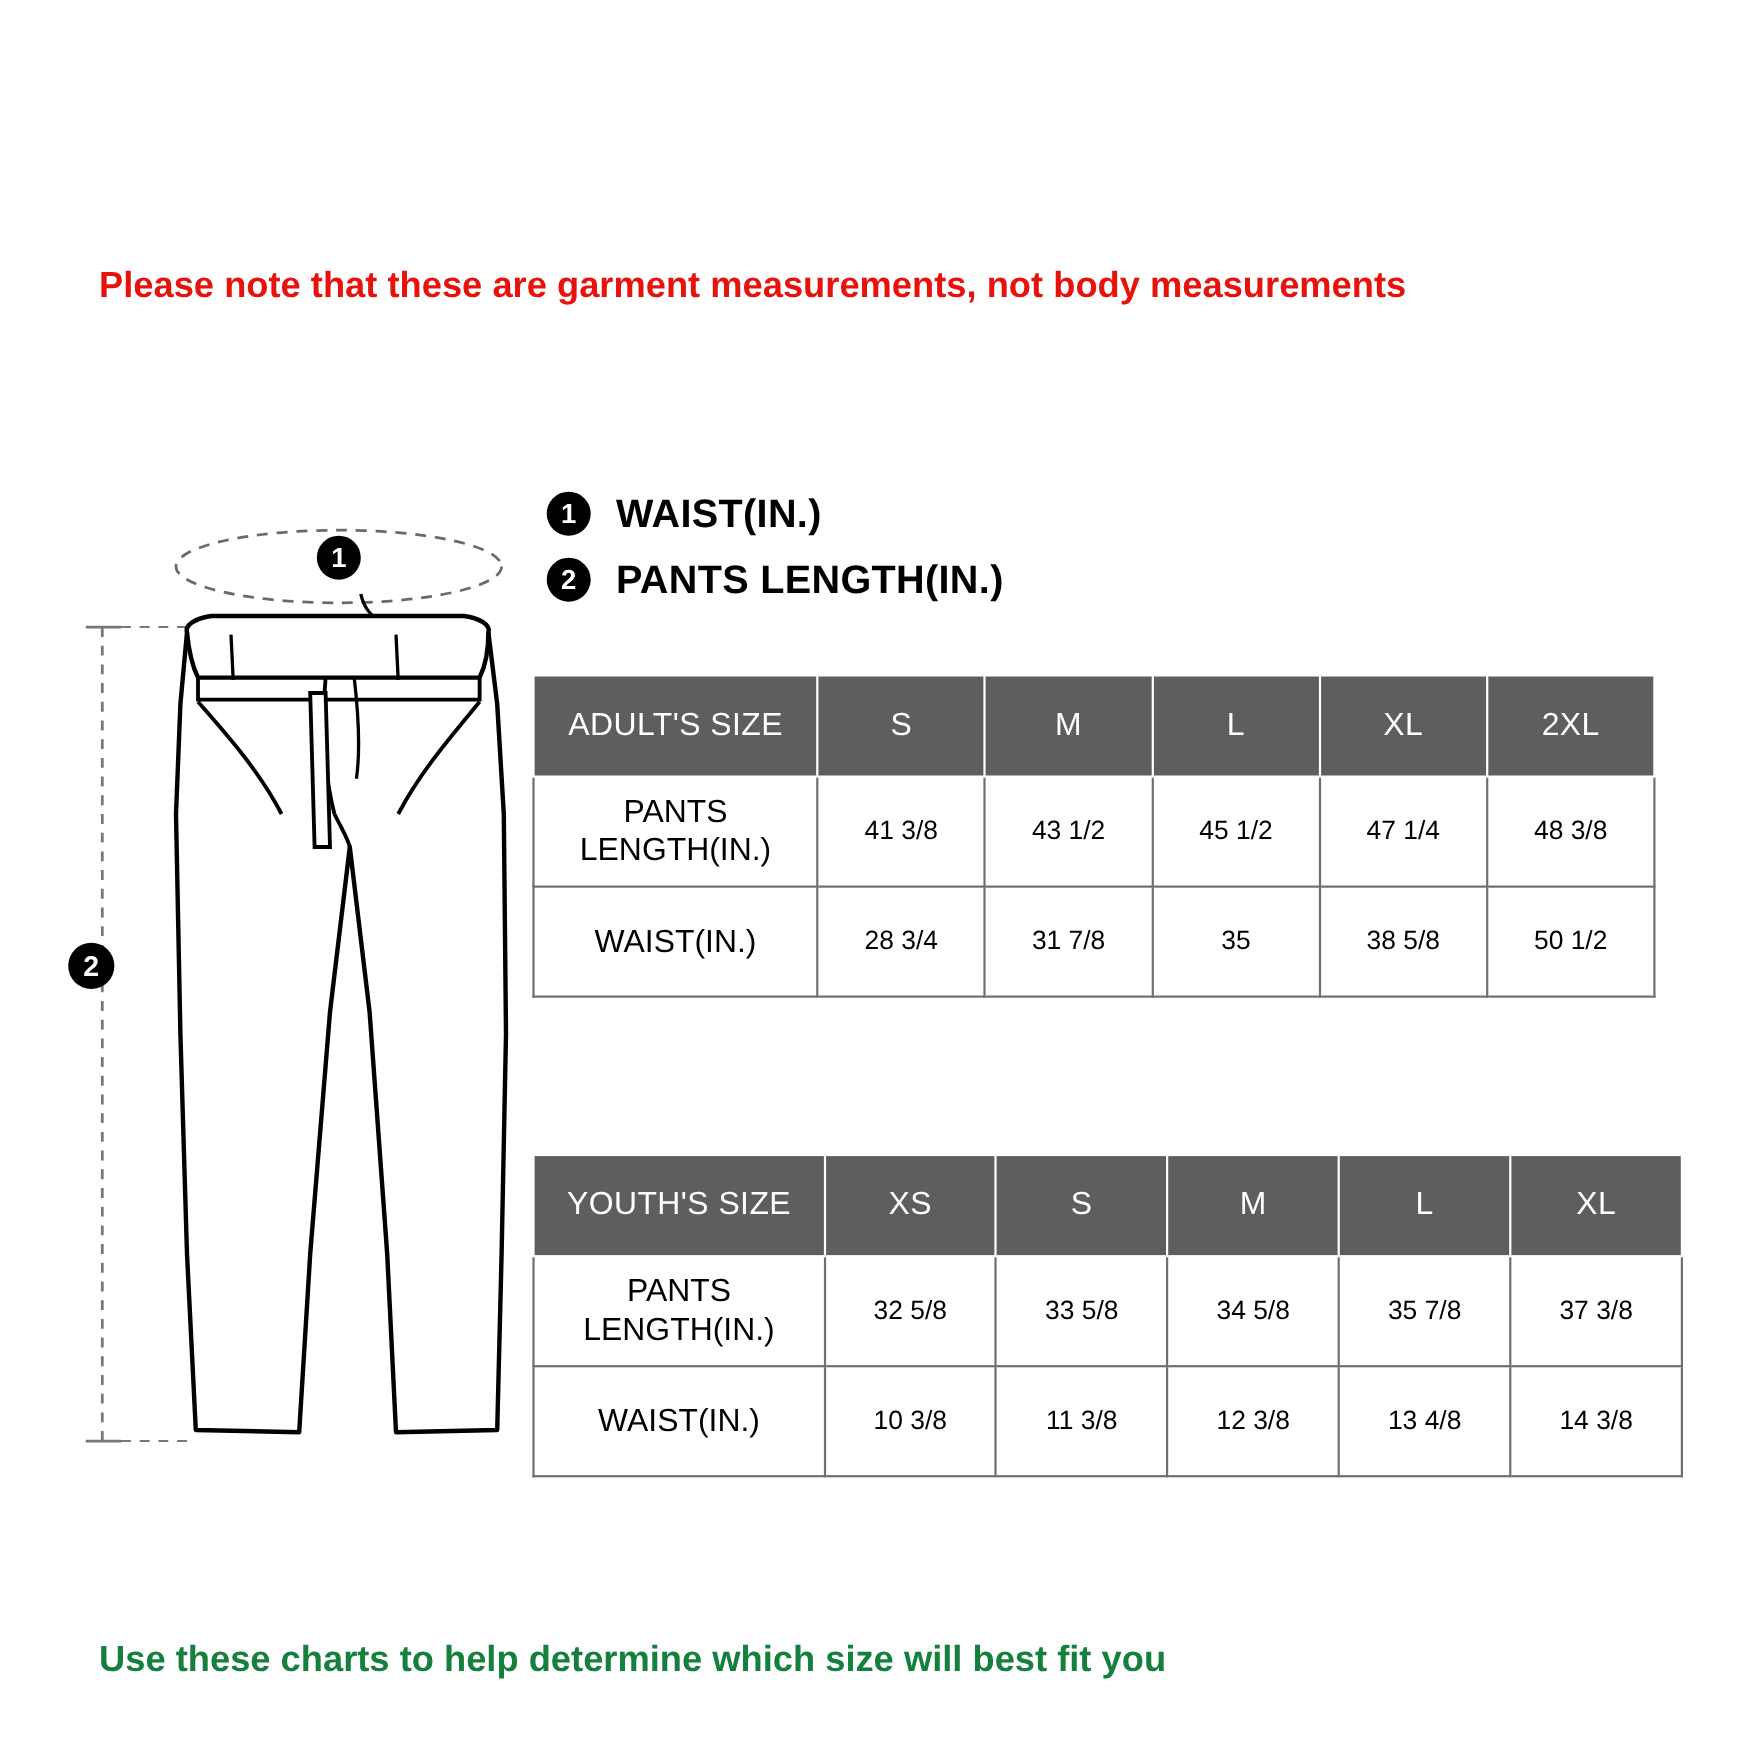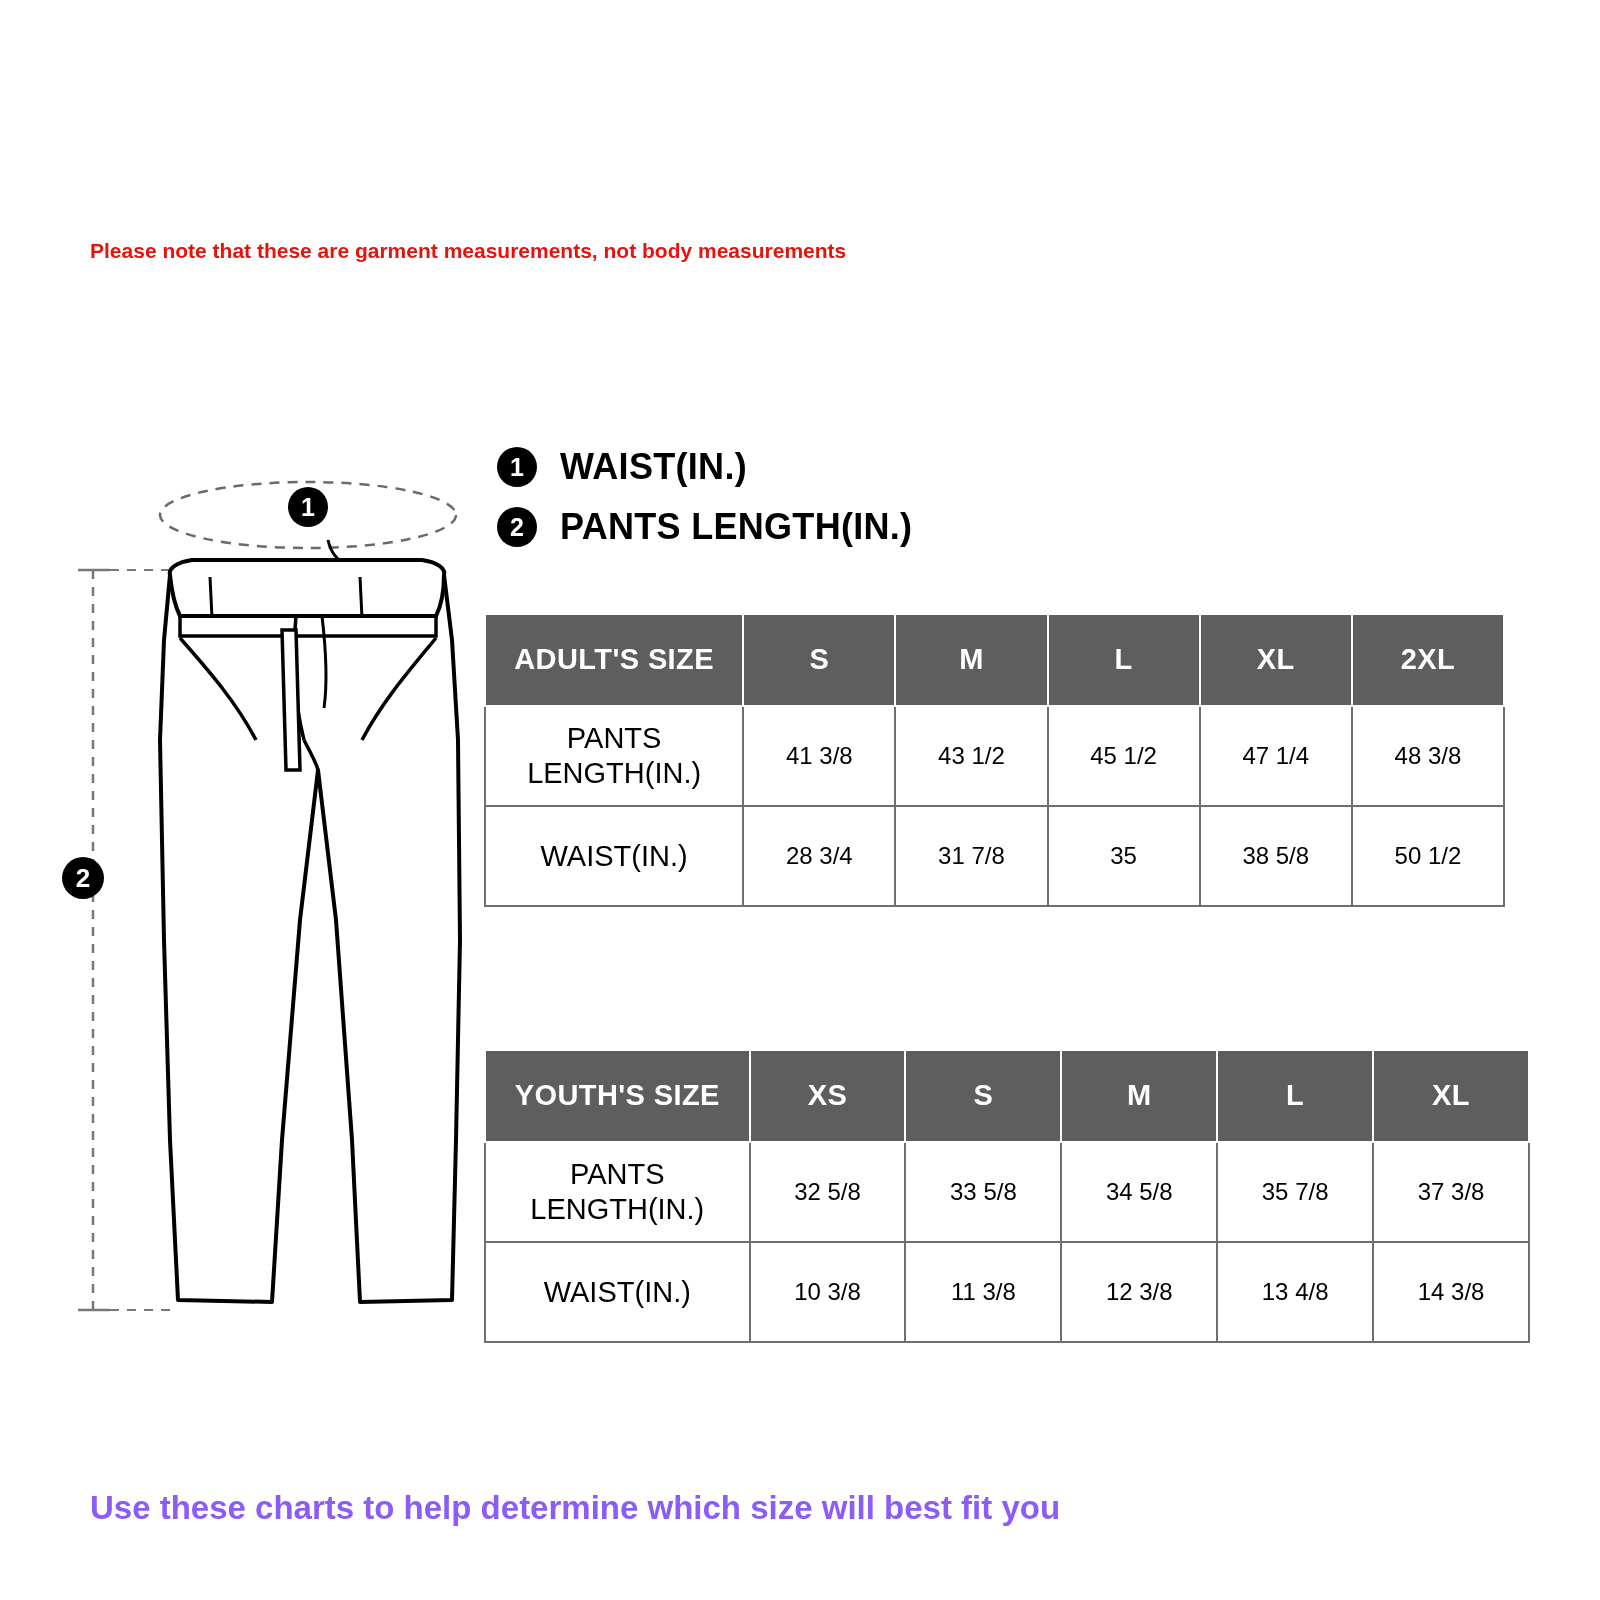--- a/index.html
+++ b/index.html
@@ -28,33 +28,33 @@
     font-weight: bold;
     letter-spacing: 0.5px;
     color: #000;
     white-space: nowrap;
   }
   .note {
     position: absolute;
     left: 90px;
     top: 238px;
     width: 1260px;
-    font-size: 21px;
+    font-size: 33px;
     font-weight: bold;
     color: #e8120c;
     line-height: 1.28;
   }
   .footer-note {
     position: absolute;
     left: 90px;
     top: 1487px;
     width: 1400px;
     font-size: 33px;
     font-weight: bold;
-    color: #8b5cf6;
+    color: #15803d;
     line-height: 1.28;
   }
 
   
   .legend {
     position: absolute;
     left: 497px;
     top: 446px;
   }
   .legend-row {
@@ -143,21 +143,21 @@
     text-align: center;
     vertical-align: middle;
     font-size: 24px;
     font-weight: normal;
   }
   thead th {
     background: #5e5e5e;
     color: #ffffff;
     height: 88px;
     line-height: 1.15;
-    font-weight: bold;
+    font-weight: normal;
     letter-spacing: 0.4px;
     font-size: 29px;
   }
   tbody td {
     background: #ffffff;
     color: #000000;
     border: 2px solid #6f6f6f;
     height: 96px;
     line-height: 1.2;
   }

